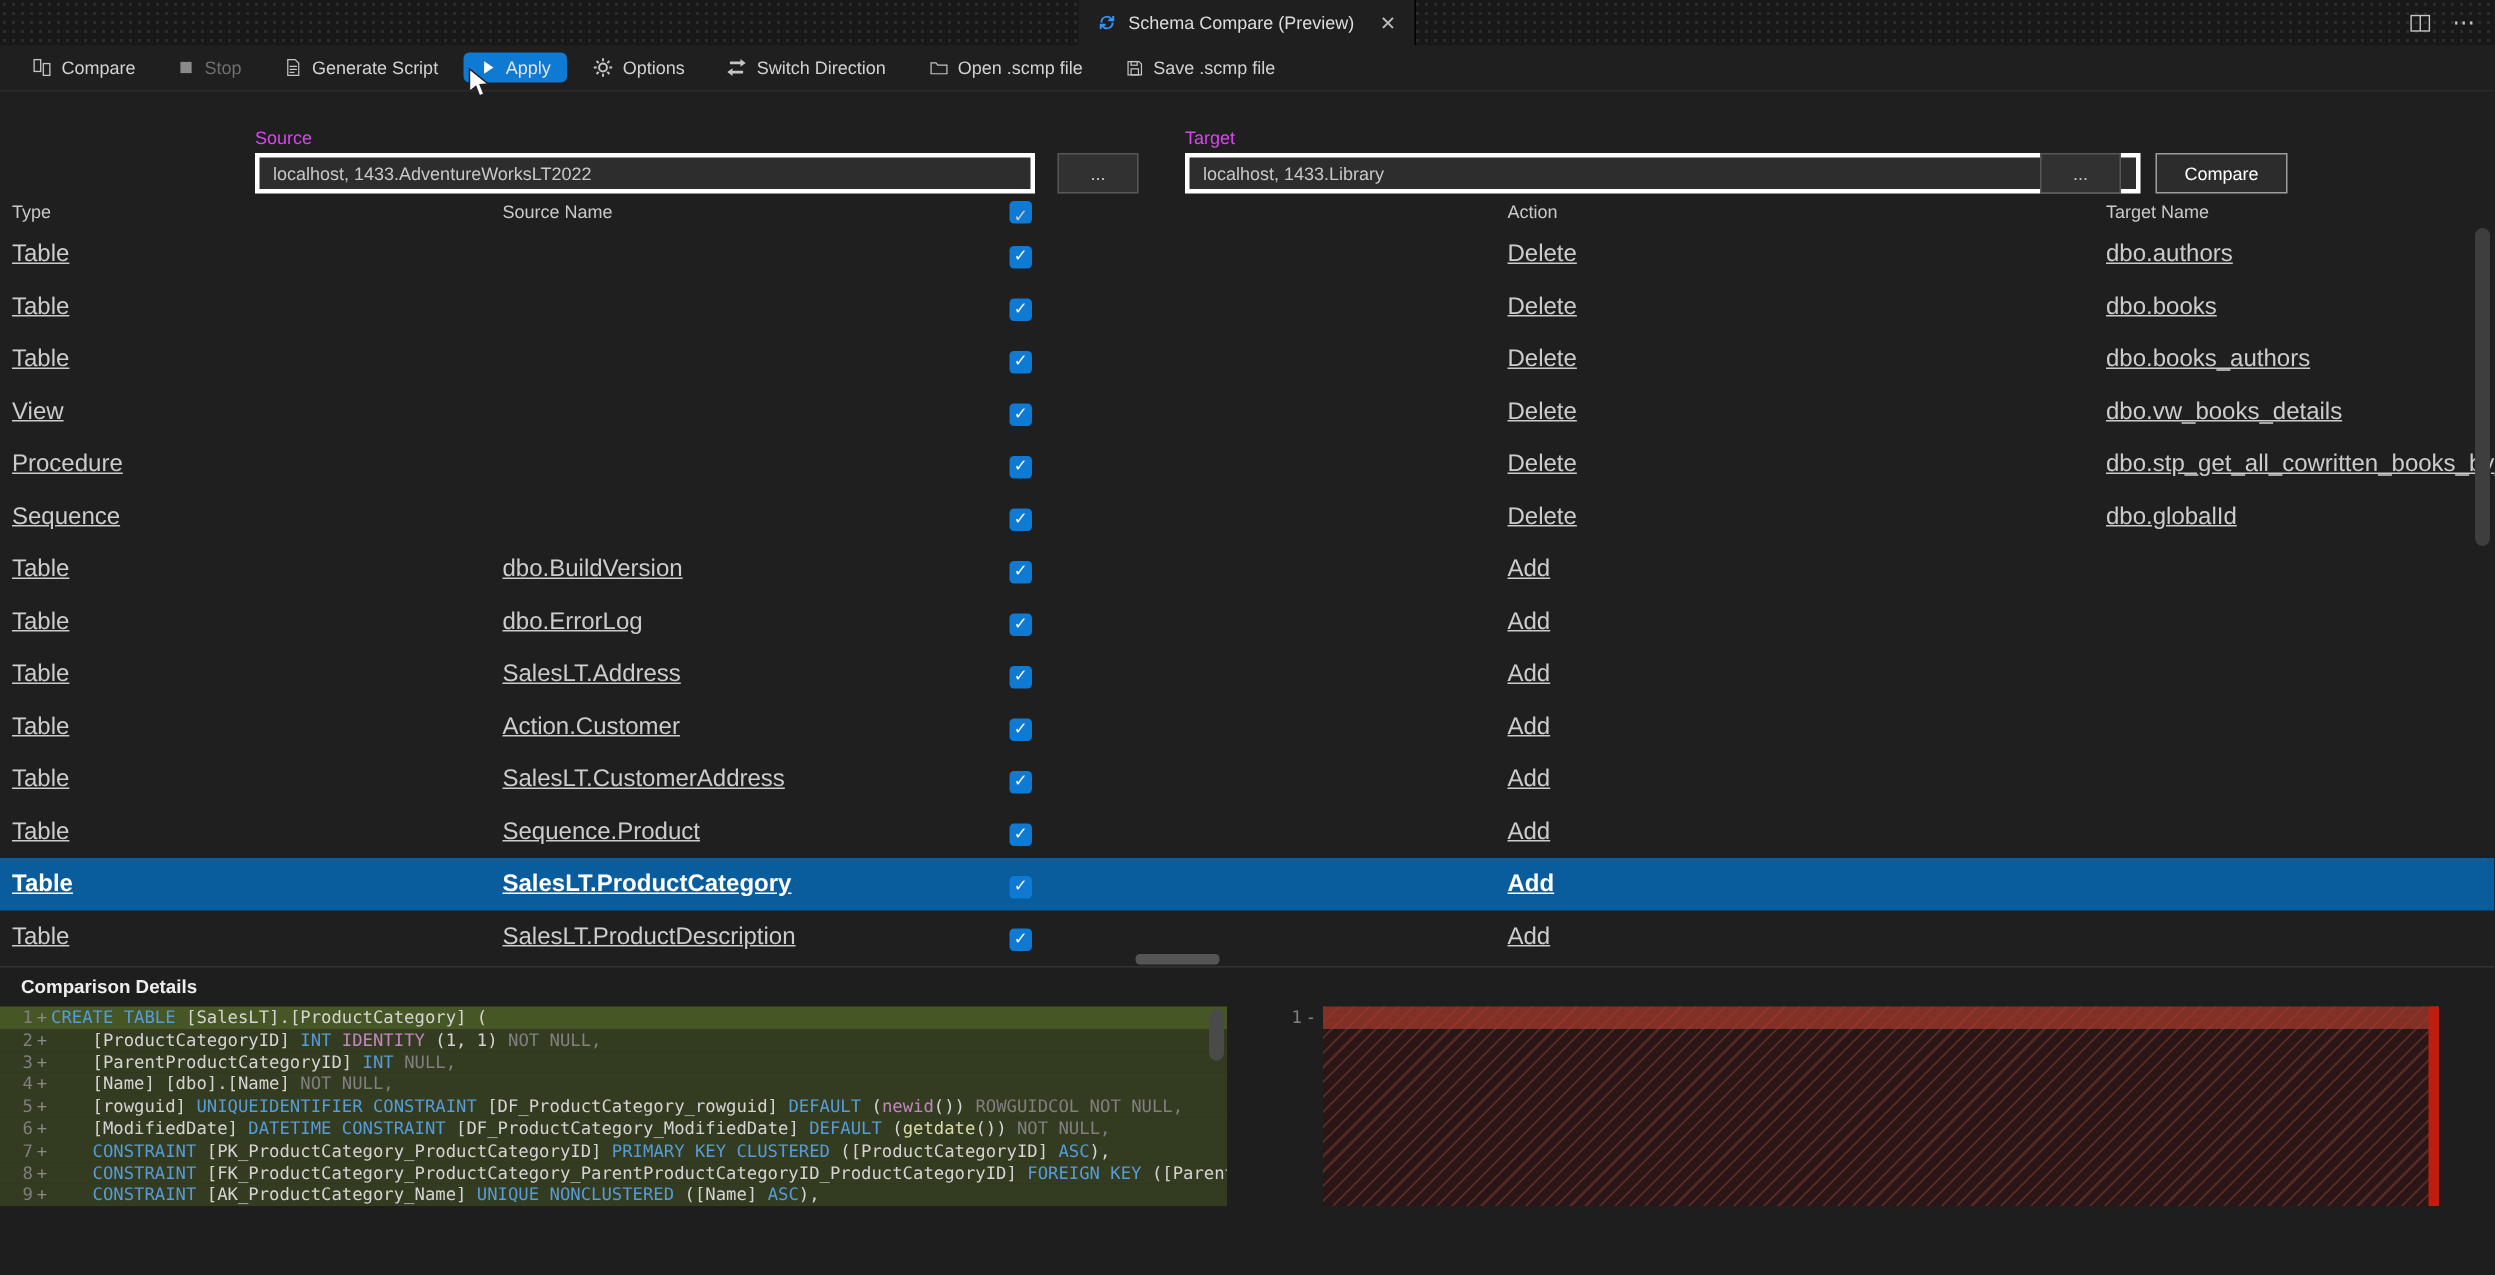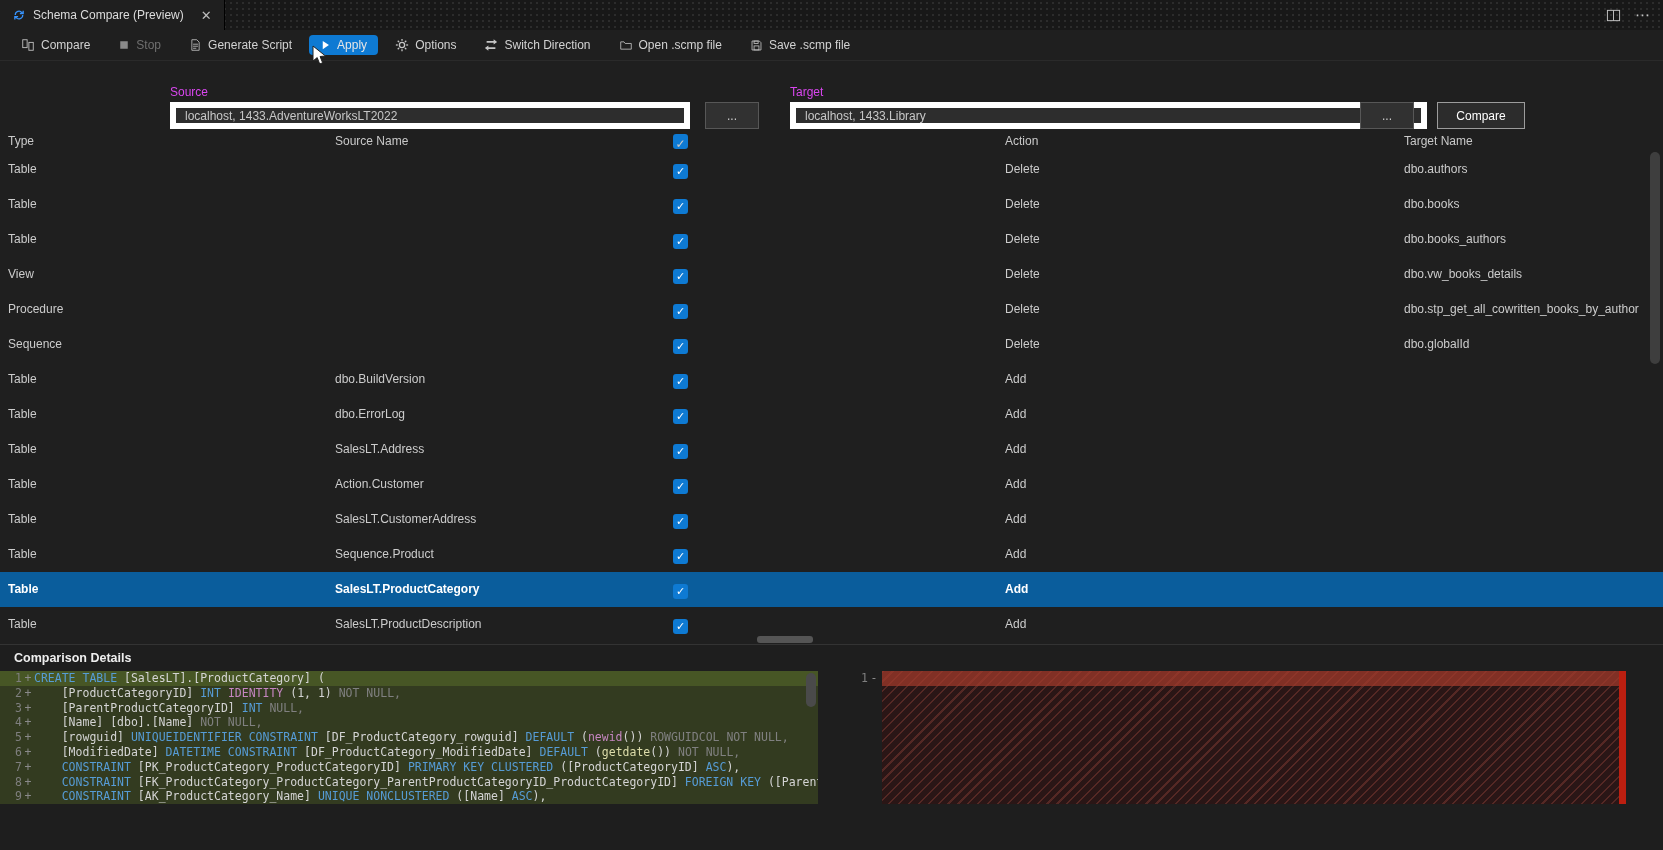--- a/index.html
+++ b/index.html
@@ -11,21 +11,21 @@
     position: relative;
   }
   .screen { position: absolute; inset: 0; width: 1663px; height: 850px; background: #1f1f1f; }
 
   
   .tabbar {
     position: absolute; top: 0; left: 0; right: 0; height: 30px;
     background-color: #181818;
     background-image: radial-gradient(#2c2c2c 1px, transparent 1.3px);
     background-size: 6px 6px;
-    display: flex; align-items: stretch;
+    display: flex; align-items: stretch; justify-content: center;
   }
   .tab {
     display: flex; align-items: center; gap: 7px; padding: 0 12px;
     background: #1f1f1f; border-right: 1px solid #000;
     font-size: 12px; color: #dcdcdc; cursor: pointer;
   }
   .tab-close { color: #bdbdbd; font-size: 13px; margin-left: 10px; cursor: pointer; }
   .tabbar-actions {
     position: absolute; right: 12px; top: 0; height: 30px;
     display: flex; align-items: center; gap: 14px; color: #c5c5c5;
@@ -45,40 +45,40 @@
   }
   .tb-item.active { background: var(--accent); color: #e5e5e5; }
   .tb-item.disabled { color: #6f6f6f; cursor: default; }
   .tb-icon { display: flex; align-items: center; }
 
   
   .conn { position: absolute; top: 61px; left: 0; right: 0; height: 70px; }
   .conn-label { position: absolute; top: 24px; font-size: 12px; color: #d946ef; }
   .conn-input {
     position: absolute; top: 41px; height: 27px;
-    background: #2d2d2d; border: 6px solid #ffffff; color: #c8c8c8;
+    background: #2d2d2d; border: 3px solid #ffffff; color: #c8c8c8;
     font-size: 12px; padding: 0 9px; font-family: "Liberation Sans", sans-serif;
   }
   .btn-ellipsis {
     position: absolute; top: 41px; height: 27px; width: 54px;
     background: #313131; border: 1px solid #575757; color: #cccccc;
     font-size: 12px; cursor: pointer;
   }
   .btn-compare {
     position: absolute; top: 41px; height: 27px; width: 88px;
     background: #2c2c2c; border: 1px solid #9c9c9c; color: #ffffff;
     font-size: 12px; cursor: pointer;
   }
 
   
   .grid-header { position: absolute; top: 131px; left: 0; right: 0; height: 21px; }
   .grid-header span { position: absolute; top: 0; line-height: 21px; font-size: 12px; color: #c9c9c9; }
   .grid-rows { position: absolute; top: 152px; left: 0; right: 0; height: 490px; }
   .grid-row { position: relative; height: 35px; cursor: pointer; }
-  .grid-row span.cell { position: absolute; top: 0; line-height: 35px; font-size: 12px; color: #cccccc; white-space: nowrap; }
+  .grid-row span.cell { position: absolute; top: 0; line-height: 35px; font-size: 16px; color: #cccccc; white-space: nowrap; text-decoration: underline; }
   .grid-row.selected { background: var(--sel-row); }
   .grid-row.selected span.cell { color: #ffffff; font-weight: bold; }
   .c-type   { left: 8px; }
   .c-source { left: 335px; }
   .c-check  { left: 673px; }
   .c-action { left: 1005px; }
   .c-target { left: 1404px; }
   .checkbox {
     width: 15px; height: 15px; border-radius: 3px;
     background: var(--accent); color: #fff; font-size: 11px; line-height: 15px;

